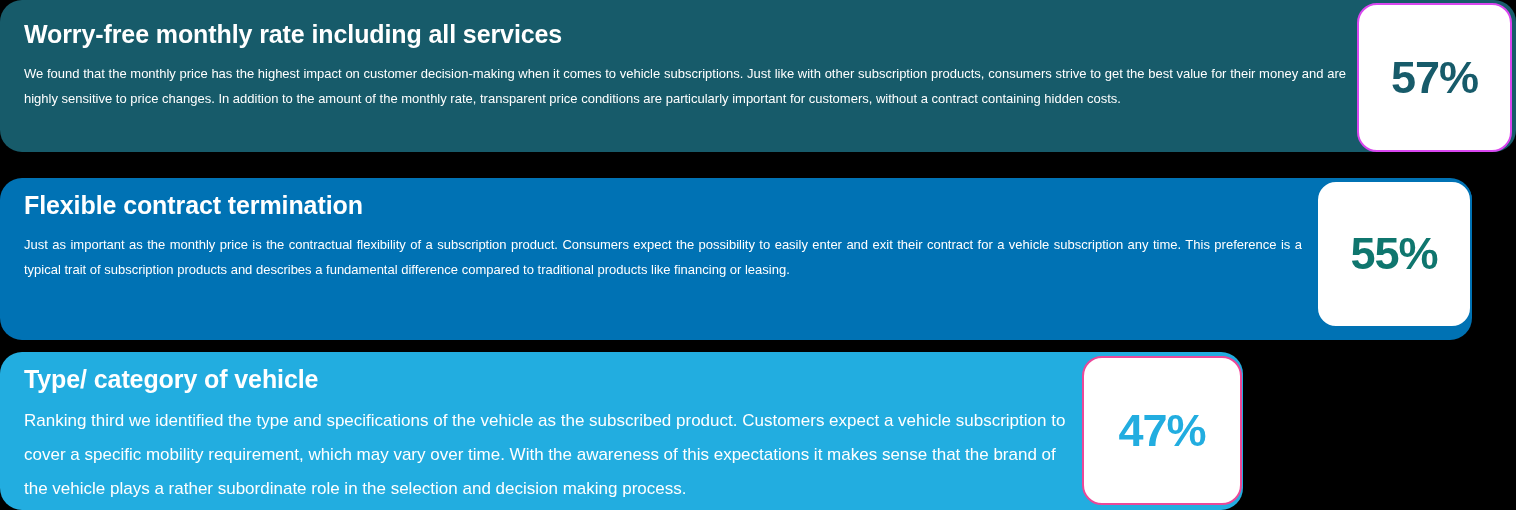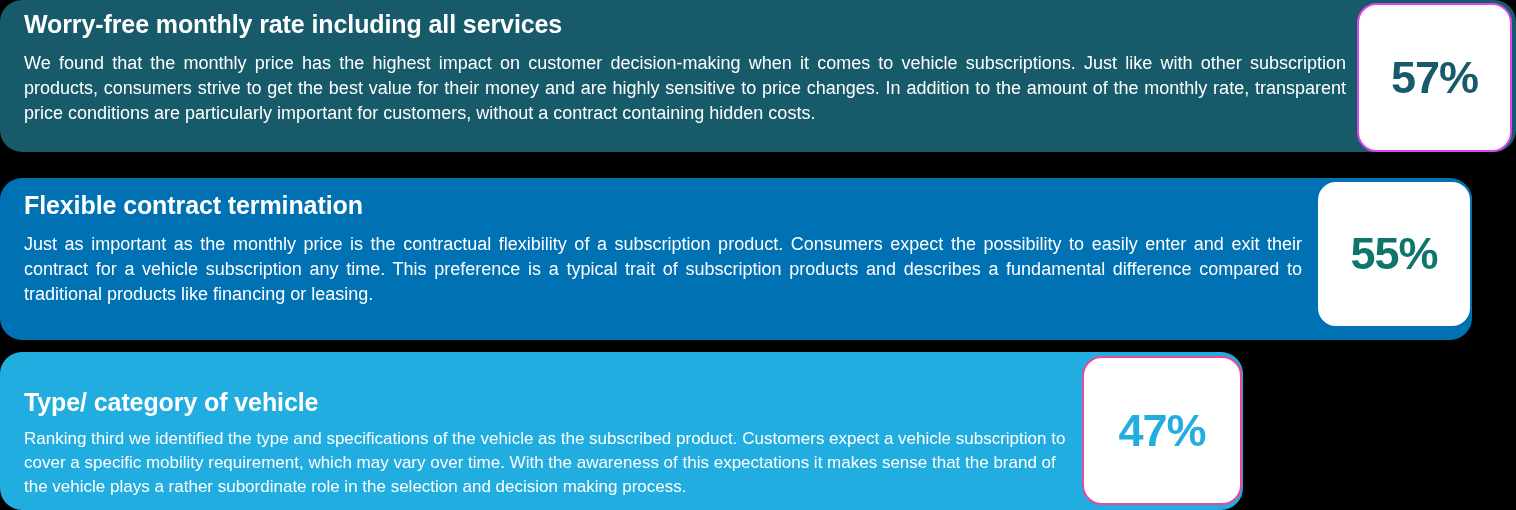--- a/index.html
+++ b/index.html
@@ -33,43 +33,43 @@
 
   .band-inner {
     position: absolute;
     left: 24px;
     top: 0;
     bottom: 0;
     display: flex;
     flex-direction: column;
     justify-content: flex-start;
   }
-  .band-1 .band-inner { width: 1322px; padding-top: 9px; }
+  .band-1 .band-inner { width: 1322px; padding-top: 19px; }
   .band-2 .band-inner { width: 1278px; padding-top: 12px; }
   .band-3 .band-inner { width: 1043px; padding-top: 12px; }
 
   .band-title {
     color: #ffffff;
     font-weight: bold;
     letter-spacing: -0.1px;
     white-space: nowrap;
   }
   .band-1 .band-title { font-size: 25px; line-height: 30px; margin-bottom: 12px; }
   .band-2 .band-title { font-size: 25px; line-height: 30px; margin-bottom: 12px; }
-  .band-3 .band-title { font-size: 25px; line-height: 30px; margin-bottom: 10px; margin-top: 23px; }
+  .band-3 .band-title { font-size: 25px; line-height: 30px; margin-bottom: 10px; }
 
   .band-body {
     color: #ffffff;
-    font-size: 18px;
+    font-size: 13px;
     line-height: 25px;
     text-align: justify;
     text-justify: inter-word;
     hyphens: none;
   }
-  .band-3 .band-body { font-size: 17px; line-height: 24px; text-align: left; }
+  .band-3 .band-body { font-size: 17px; line-height: 34px; text-align: left; }
 
   
   .badge {
     position: absolute;
     background: #ffffff;
     border-radius: 20px;
     display: flex;
     align-items: center;
     justify-content: center;
     box-sizing: border-box;

